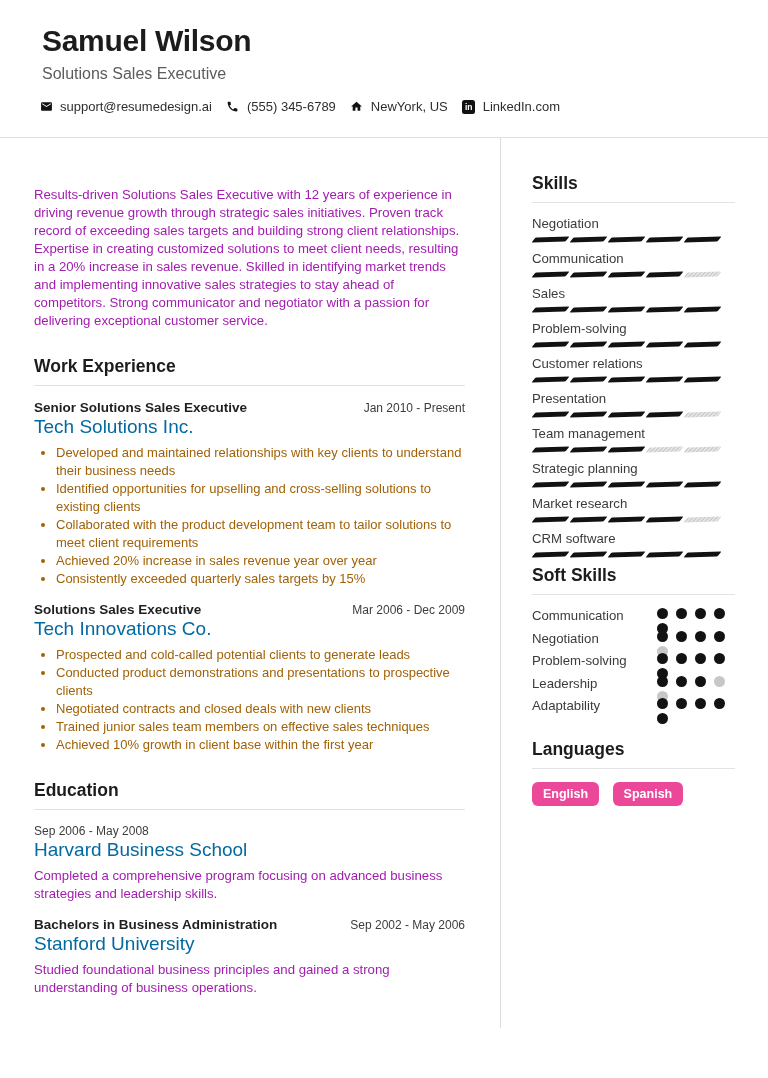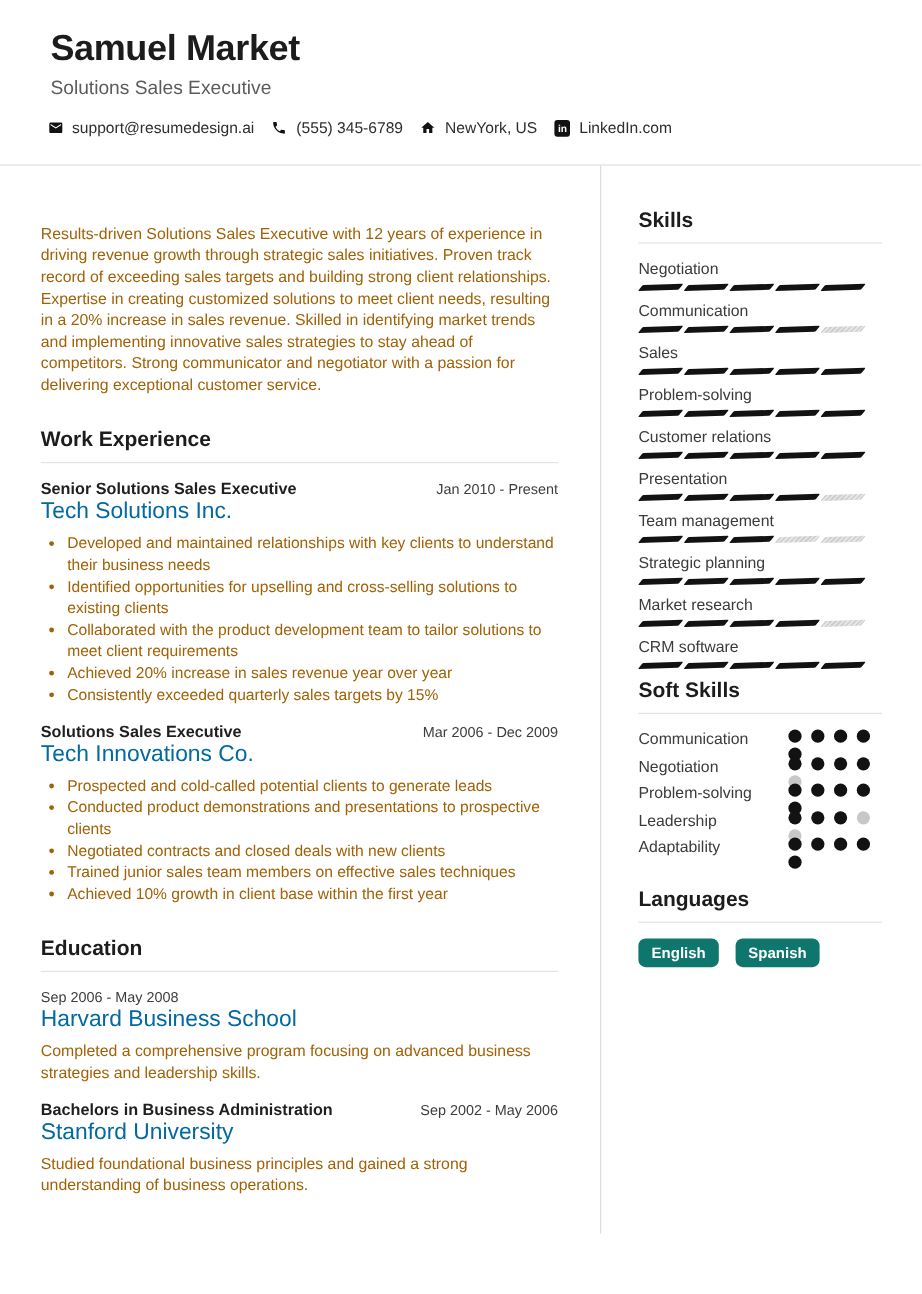--- a/index.html
+++ b/index.html
@@ -21,21 +21,21 @@
   .hr{border-top:1px solid #e2e2e2;margin-top:23px;}
   
   .columns{display:flex;height:890px;align-items:stretch;}
   .main{width:476px;box-sizing:border-box;padding:36px 0 0 34px;}
   .sep{width:1px;background:#dcdcdc;margin-left:35px;}
   .sidebar{flex:1;box-sizing:border-box;padding:36px 33px 0 31px;}
   
   h2{margin:0;font-size:17.5px;line-height:19px;font-weight:700;color:#1c1c1c;
      padding-bottom:9px;border-bottom:1px solid #e3e3e3;}
   .sect{margin-top:27px;}
-  .body{margin:12px 0 0 0;font-size:13.2px;line-height:18px;color:#a16207;}
+  .body{margin:12px 0 0 0;font-size:13.2px;line-height:18px;color:#a21caf;}
   
   .job,.edu{margin-top:14px;}
   .rowhead{display:flex;justify-content:space-between;align-items:baseline;}
   .jtitle{font-size:13.5px;font-weight:700;color:#1f1f1f;}
   .dates{font-size:12px;color:#3d3d3d;white-space:nowrap;}
   .company{font-size:19px;line-height:17px;color:#0369a1;margin-top:3px;}
   ul.bullets{margin:9px 0 2px 0;padding-left:22px;}
   ul.bullets li{font-size:13px;line-height:18px;color:#a16207;margin:0;}
   .edudesc{margin-top:9px;}
   
@@ -51,30 +51,30 @@
   .softwrap{margin-top:13px;padding-bottom:12px;}
   .soft-row{display:flex;align-items:flex-start;height:22.5px;}
   .soft-label{width:125px;font-size:13.2px;line-height:16px;color:#3b3b3b;}
   .dots{width:78px;display:flex;flex-wrap:wrap;column-gap:8px;row-gap:4px;
         align-content:flex-start;overflow:visible;}
   .dot{width:11px;height:11px;border-radius:50%;}
   .dot.filled{background:#121212;}
   .dot.empty{background:#c7c7c7;}
   
   .pills{margin-top:13px;}
-  .pill{display:inline-block;background:#0f766e;color:#fff;border-radius:6px;
+  .pill{display:inline-block;background:#ec4899;color:#fff;border-radius:6px;
         padding:5px 11px;font-size:12.5px;line-height:14px;font-weight:700;margin-right:9px;}
 </style>
 </head>
 <body>
 
 <div class="page">
 
   <header>
-    <h1>Samuel Market</h1>
+    <h1>Samuel Wilson</h1>
     <div class="subtitle">Solutions Sales Executive</div>
     <div class="contacts">
 
         <span class="contact">
           <span class="cicon">
             <svg viewBox="0 0 24 24">
               <path d="M20 4H4C2.9 4 2 4.9 2 6v12c0 1.1.9 2 2 2h16c1.1 0 2-.9 2-2V6c0-1.1-.9-2-2-2zm0 4-8 5-8-5V6l8 5 8-5v2z"></path>
             </svg>
           </span>
           <span>support@resumedesign.ai</span>

